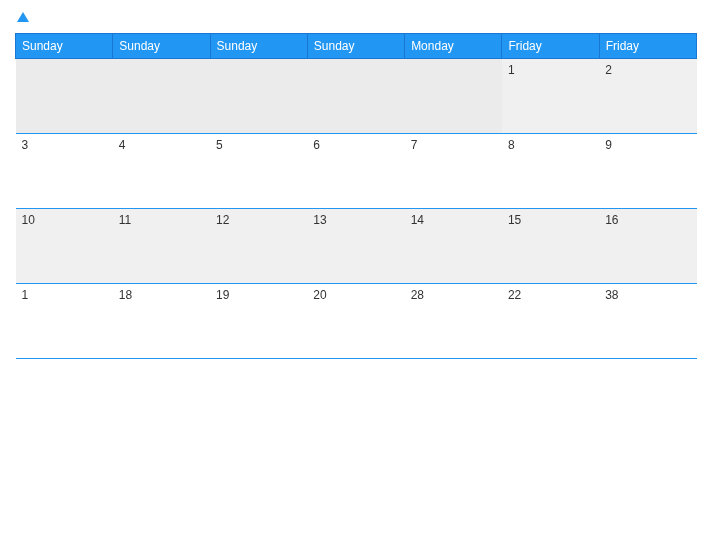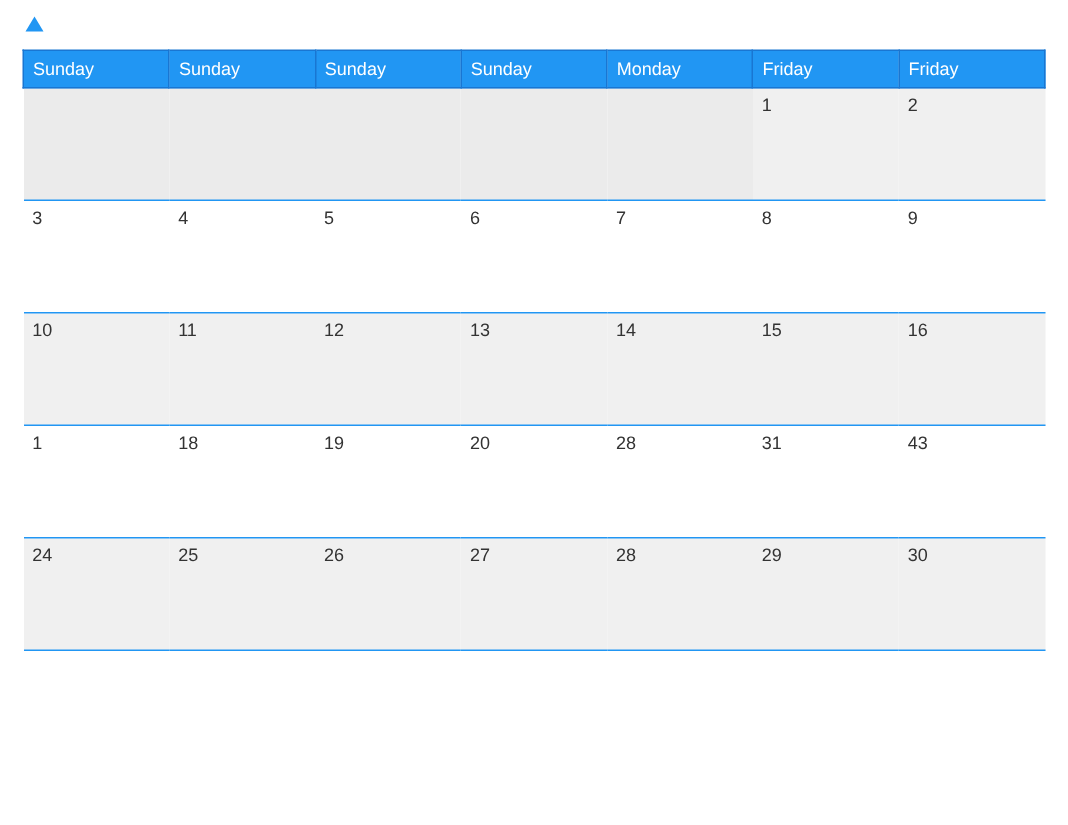--- a/index.html
+++ b/index.html
@@ -156,27 +156,18 @@
           <td><span class="day-num">14</span></td>
           <td><span class="day-num">15</span></td>
           <td><span class="day-num">16</span></td>
         </tr>
         <tr>
           <td><span class="day-num">1</span></td>
           <td><span class="day-num">18</span></td>
           <td><span class="day-num">19</span></td>
           <td><span class="day-num">20</span></td>
           <td><span class="day-num">28</span></td>
-          <td><span class="day-num">31</span></td>
-          <td><span class="day-num">43</span></td>
-        </tr>
-        <tr class="row-alt">
-          <td><span class="day-num">24</span></td>
-          <td><span class="day-num">25</span></td>
-          <td><span class="day-num">26</span></td>
-          <td><span class="day-num">27</span></td>
-          <td><span class="day-num">28</span></td>
-          <td><span class="day-num">29</span></td>
-          <td><span class="day-num">30</span></td>
+          <td><span class="day-num">22</span></td>
+          <td><span class="day-num">38</span></td>
         </tr>
       </tbody>
   </table>
 </div>
 
 </body></html>

